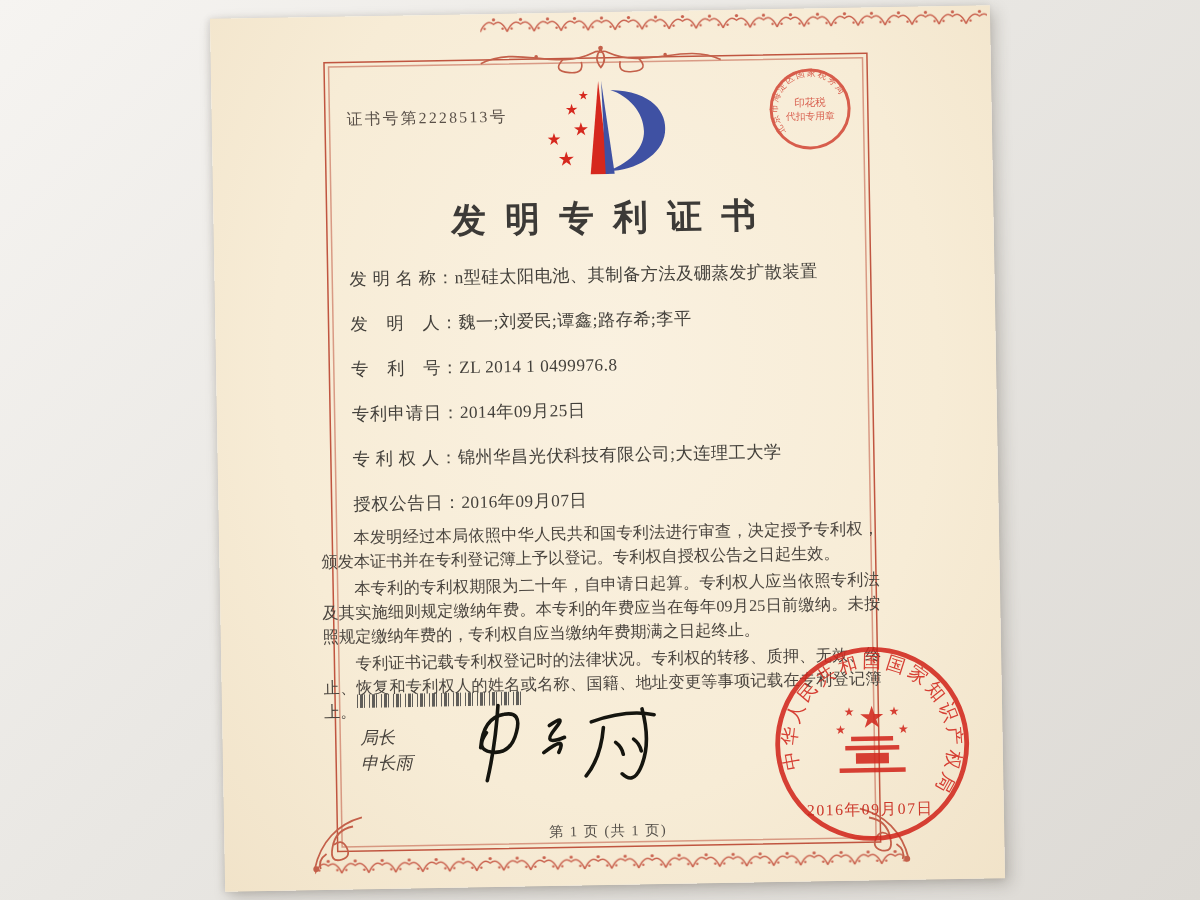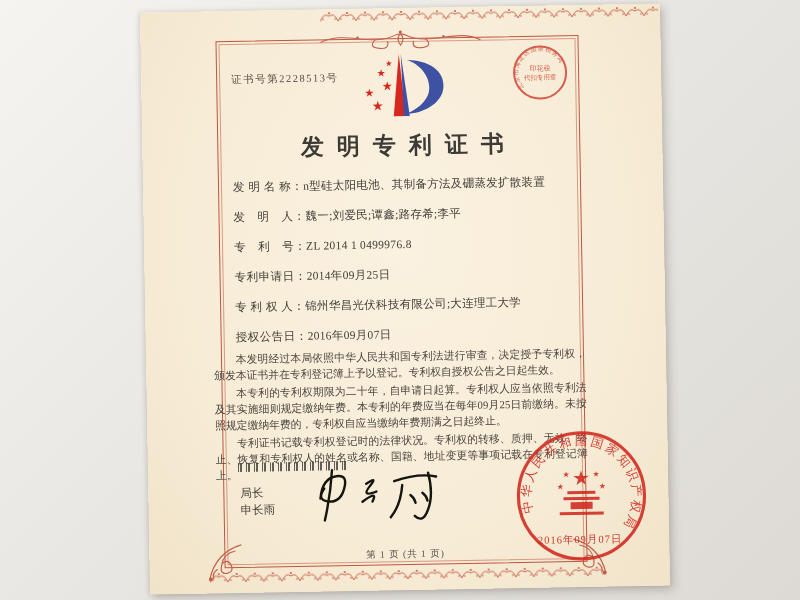--- a/index.html
+++ b/index.html
@@ -47,21 +47,21 @@
     position:absolute;left:68px;top:340px;width:372px;
     font-size:10.8px;color:#4a453f;line-height:16px;text-align:justify;
   }
   .body-text p{margin:0 0 2px 0;text-indent:2em;}
   .barcode{
     position:absolute;left:90px;top:452px;width:112px;height:9px;
     background:repeating-linear-gradient(90deg,#3a3a3a 0 1px,transparent 1px 2px,#3a3a3a 2px 4px,transparent 4px 5px,#3a3a3a 5px 5.5px,transparent 5.5px 8px);
     opacity:.8;
   }
   .director{
-    position:absolute;left:92px;top:474px;font-size:11.5px;color:#46413b;line-height:17px;
+    position:absolute;left:92px;top:474px;font-size:11.5px;color:#46413b;line-height:17px;font-style:italic;
   }
   .signature{position:absolute;left:150px;top:455px;}
   .seal{position:absolute;left:366px;top:424px;opacity:.88;}
   .seal-date{
     position:absolute;left:356px;top:528px;width:150px;text-align:center;
     font-size:10.5px;color:#c8271b;letter-spacing:1px;opacity:.9;
   }
   .tax-stamp{position:absolute;left:368px;top:36px;opacity:.8;}
   .page-footer{
     position:absolute;left:0;top:540px;width:512px;text-align:center;

